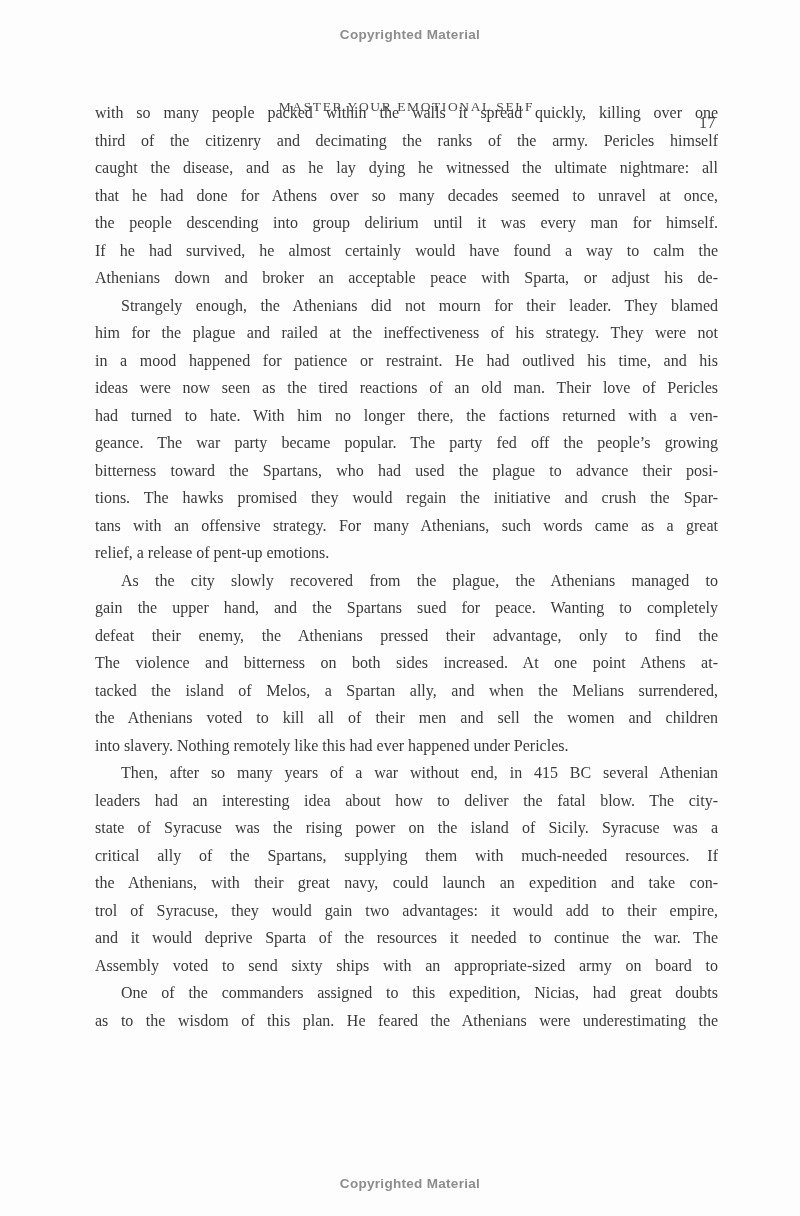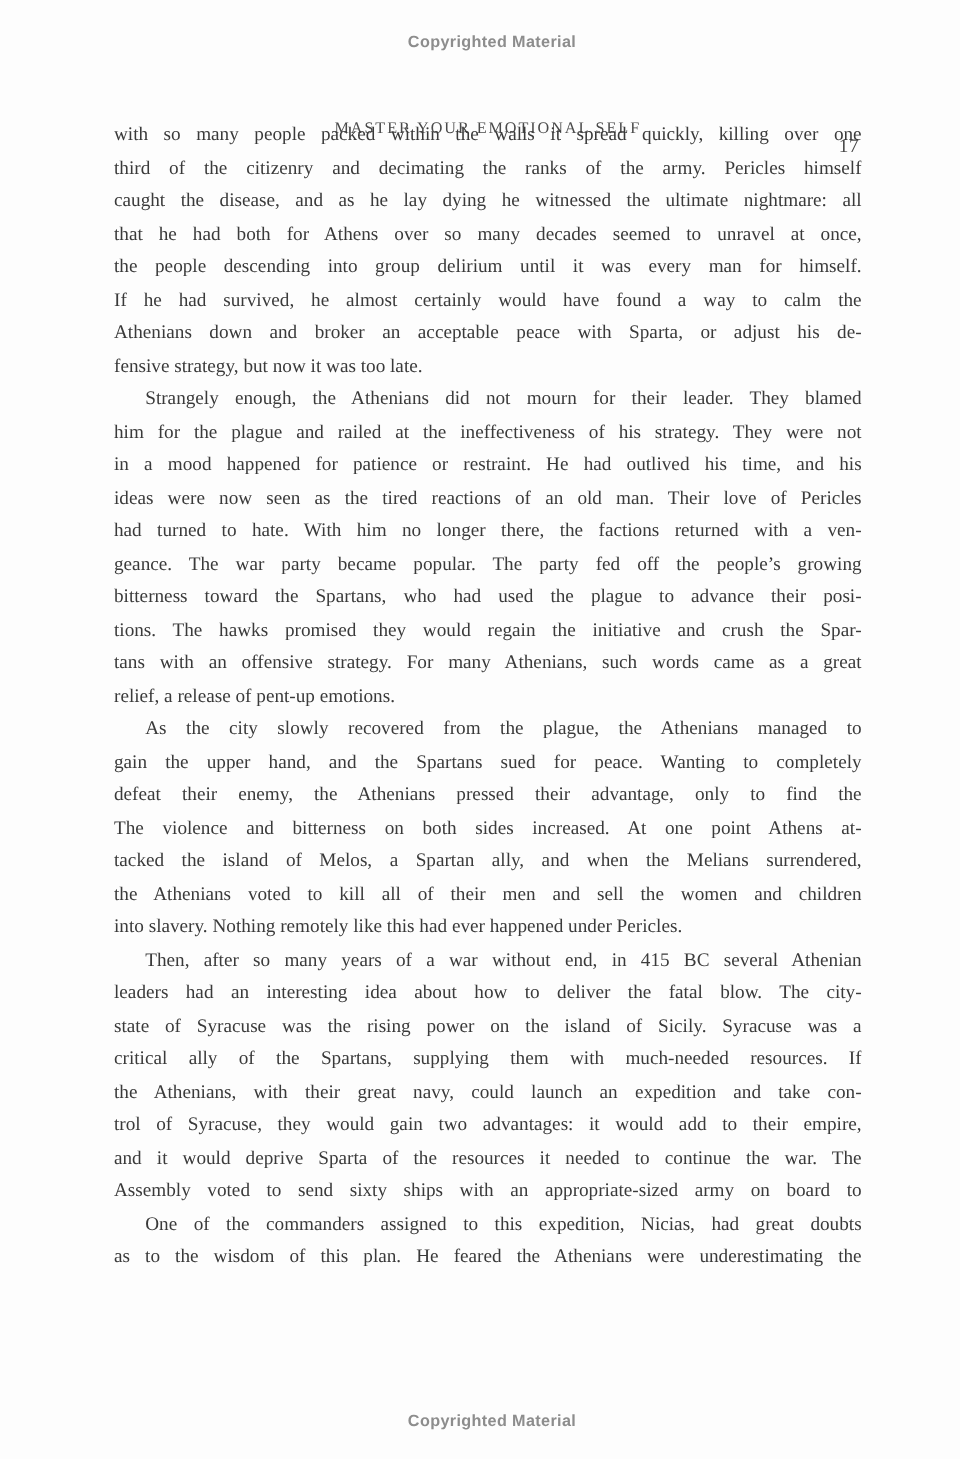--- a/index.html
+++ b/index.html
@@ -90,25 +90,24 @@
   <div class="running-header">
     <span class="header-title">MASTER YOUR EMOTIONAL SELF</span>
     <span class="page-number">17</span>
   </div>
 
   <div class="body-text">
       <div>
         <div class="line just">with so many people packed within the walls it spread quickly, killing over one</div>
         <div class="line just">third of the citizenry and decimating the ranks of the army. Pericles himself</div>
         <div class="line just">caught the disease, and as he lay dying he witnessed the ultimate nightmare: all</div>
-        <div class="line just">that he had both for Athens over so many decades seemed to unravel at once,</div>
+        <div class="line just">that he had done for Athens over so many decades seemed to unravel at once,</div>
         <div class="line just">the people descending into group delirium until it was every man for himself.</div>
         <div class="line just">If he had survived, he almost certainly would have found a way to calm the</div>
         <div class="line just">Athenians down and broker an acceptable peace with Sparta, or adjust his de-</div>
-        <div class="line flush">fensive strategy, but now it was too late.</div>
       </div>
       <div>
         <div class="line just ind">Strangely enough, the Athenians did not mourn for their leader. They blamed</div>
         <div class="line just">him for the plague and railed at the ineffectiveness of his strategy. They were not</div>
         <div class="line just">in a mood happened for patience or restraint. He had outlived his time, and his</div>
         <div class="line just">ideas were now seen as the tired reactions of an old man. Their love of Pericles</div>
         <div class="line just">had turned to hate. With him no longer there, the factions returned with a ven-</div>
         <div class="line just">geance. The war party became popular. The party fed off the people’s growing</div>
         <div class="line just">bitterness toward the Spartans, who had used the plague to advance their posi-</div>
         <div class="line just">tions. The hawks promised they would regain the initiative and crush the Spar-</div>

